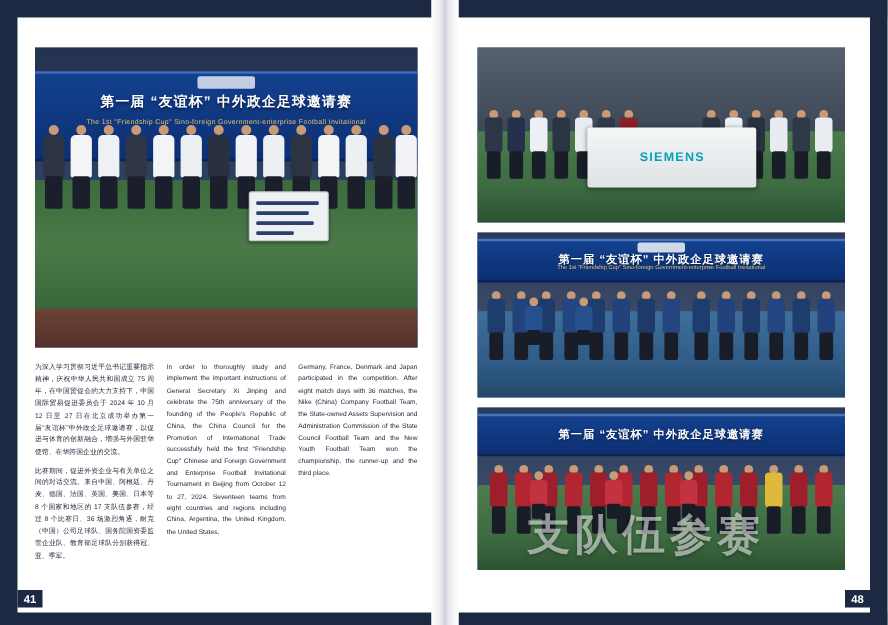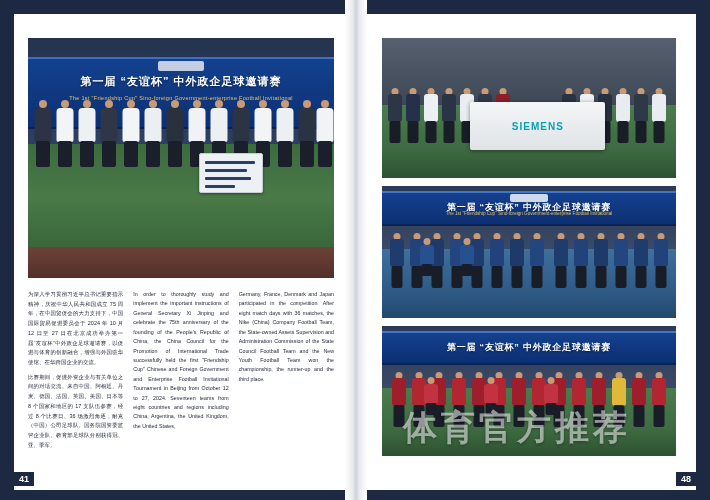--- a/index.html
+++ b/index.html
@@ -614,14 +614,14 @@
           </div>
       </div>
     </div>
   </div>
 
   <div class="gutter"></div>
 
   <div class="folio folio-left">41</div>
   <div class="folio folio-right">48</div>
 
-  <div class="watermark">体育官方推荐</div>
+  <div class="watermark">支队伍参赛</div>
 </div>
 
 </body></html>

